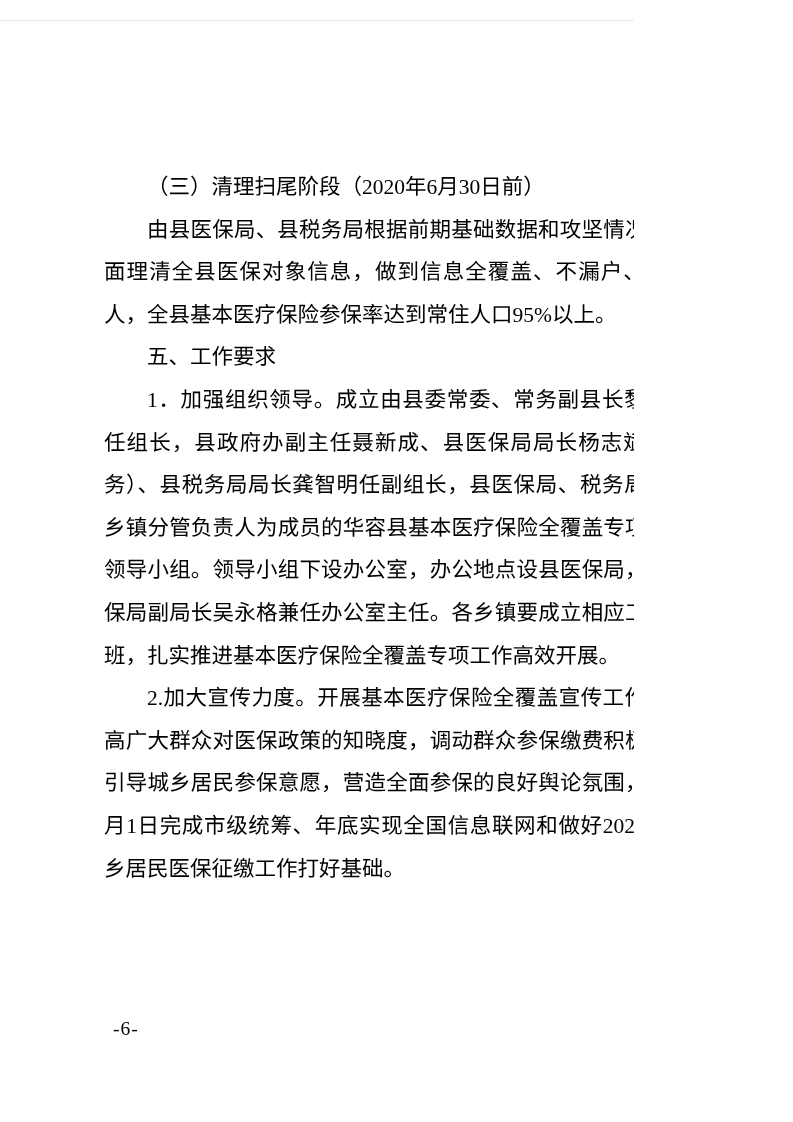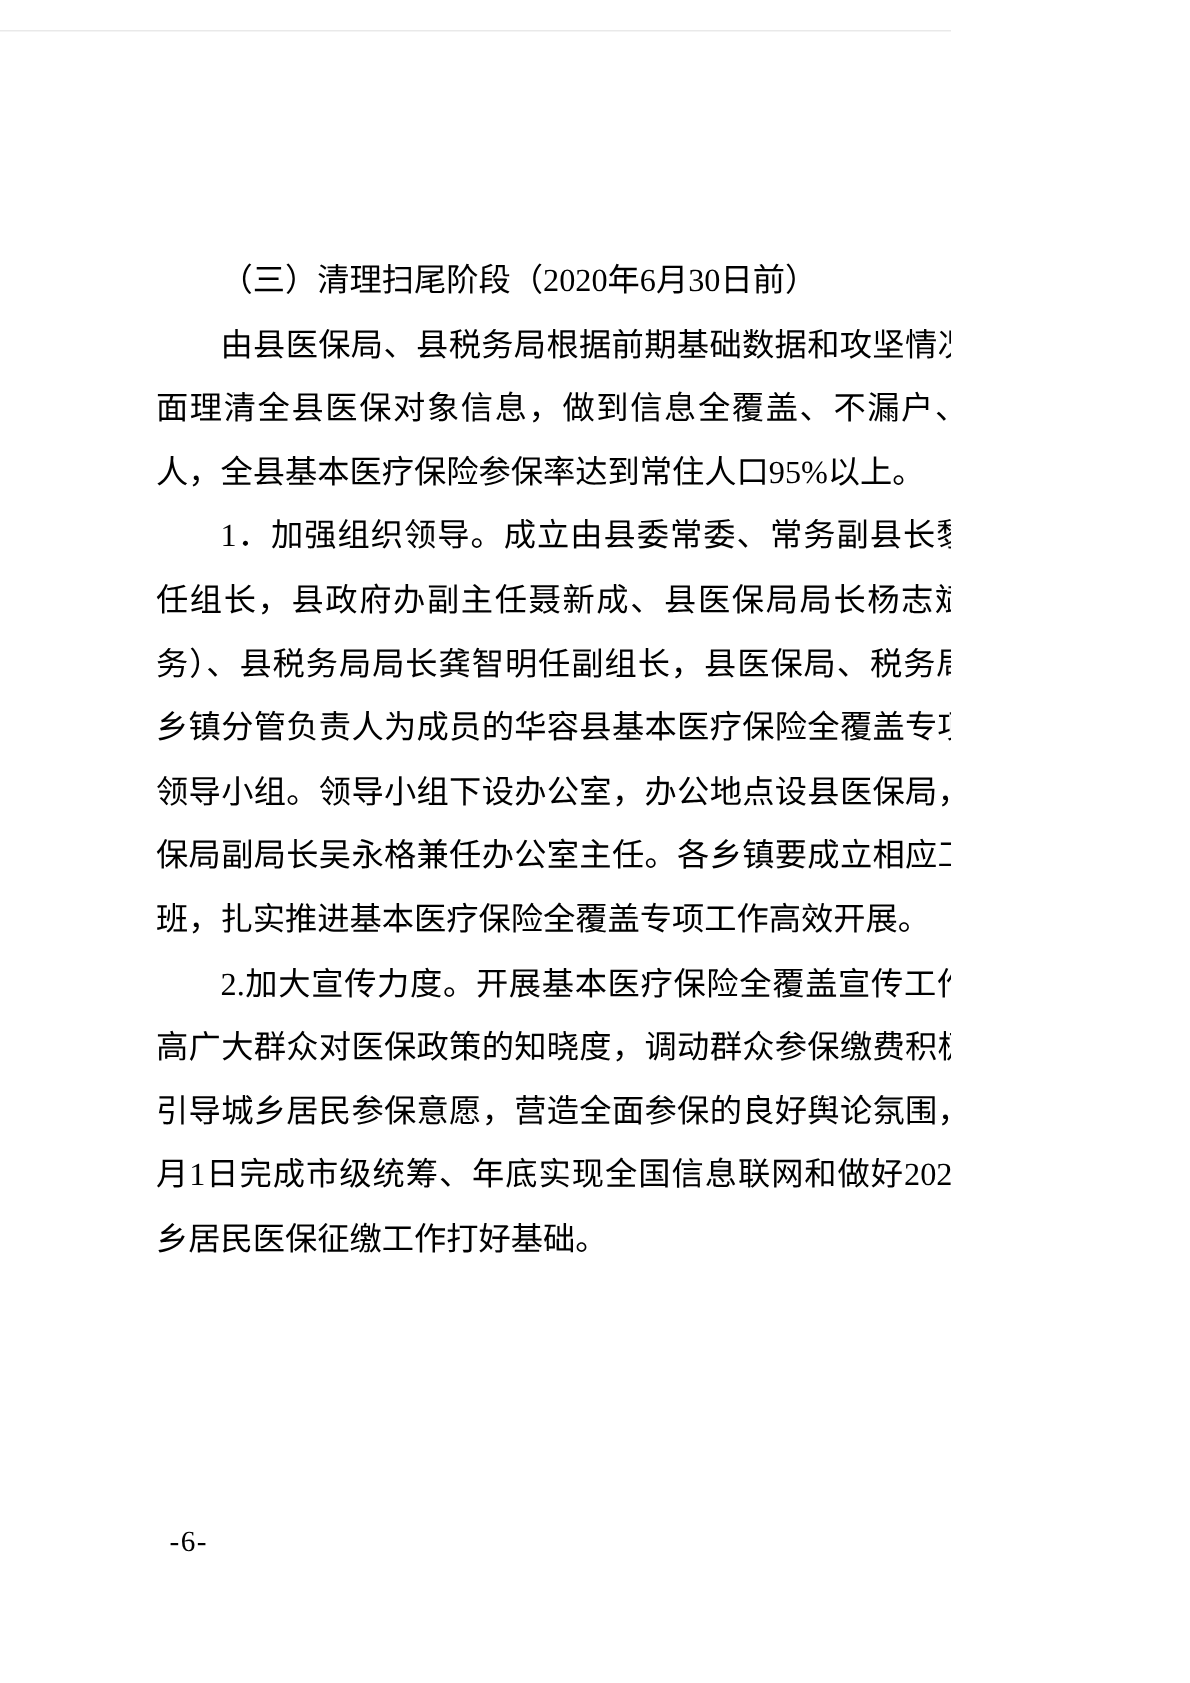--- a/index.html
+++ b/index.html
@@ -69,20 +69,21 @@
 <body>
 
 <div class="page">
   <div class="scan-edge"></div>
 
   <div class="content">
     <h3 class="sec-kai">（三）清理扫尾阶段（2020年6月30日前）</h3>
 
     <p>由县医保局、县税务局根据前期基础数据和攻坚情况，全面理清全县医保对象信息，做到信息全覆盖、不漏户、不少人，全县基本医疗保险参保率达到常住人口95%以上。</p>
 
+    <h3 class="sec-hei">五、工作要求</h3>
 
     <p><span class="lead">1．加强组织领导。</span><span>成立由县委常委、常务副县长黎朝晖任组长，县政府办副主任聂新成、县医保局局长杨志斌（常务）、县税务局局长龚智明任副组长，县医保局、税务局和各乡镇分管负责人为成员的华容县基本医疗保险全覆盖专项工作领导小组。领导小组下设办公室，办公地点设县医保局，县医保局副局长吴永格兼任办公室主任。各乡镇要成立相应工作专班，扎实推进基本医疗保险全覆盖专项工作高效开展。</span></p>
 
     <p><span class="lead">2.加大宣传力度。</span><span>开展基本医疗保险全覆盖宣传工作，提高广大群众对医保政策的知晓度，调动群众参保缴费积极性，引导城乡居民参保意愿，营造全面参保的良好舆论氛围，为10月1日完成市级统筹、年底实现全国信息联网和做好2021年城乡居民医保征缴工作打好基础。</span></p>
 
   </div>
 
   <div class="pageno">-6-</div>
 </div>
 

